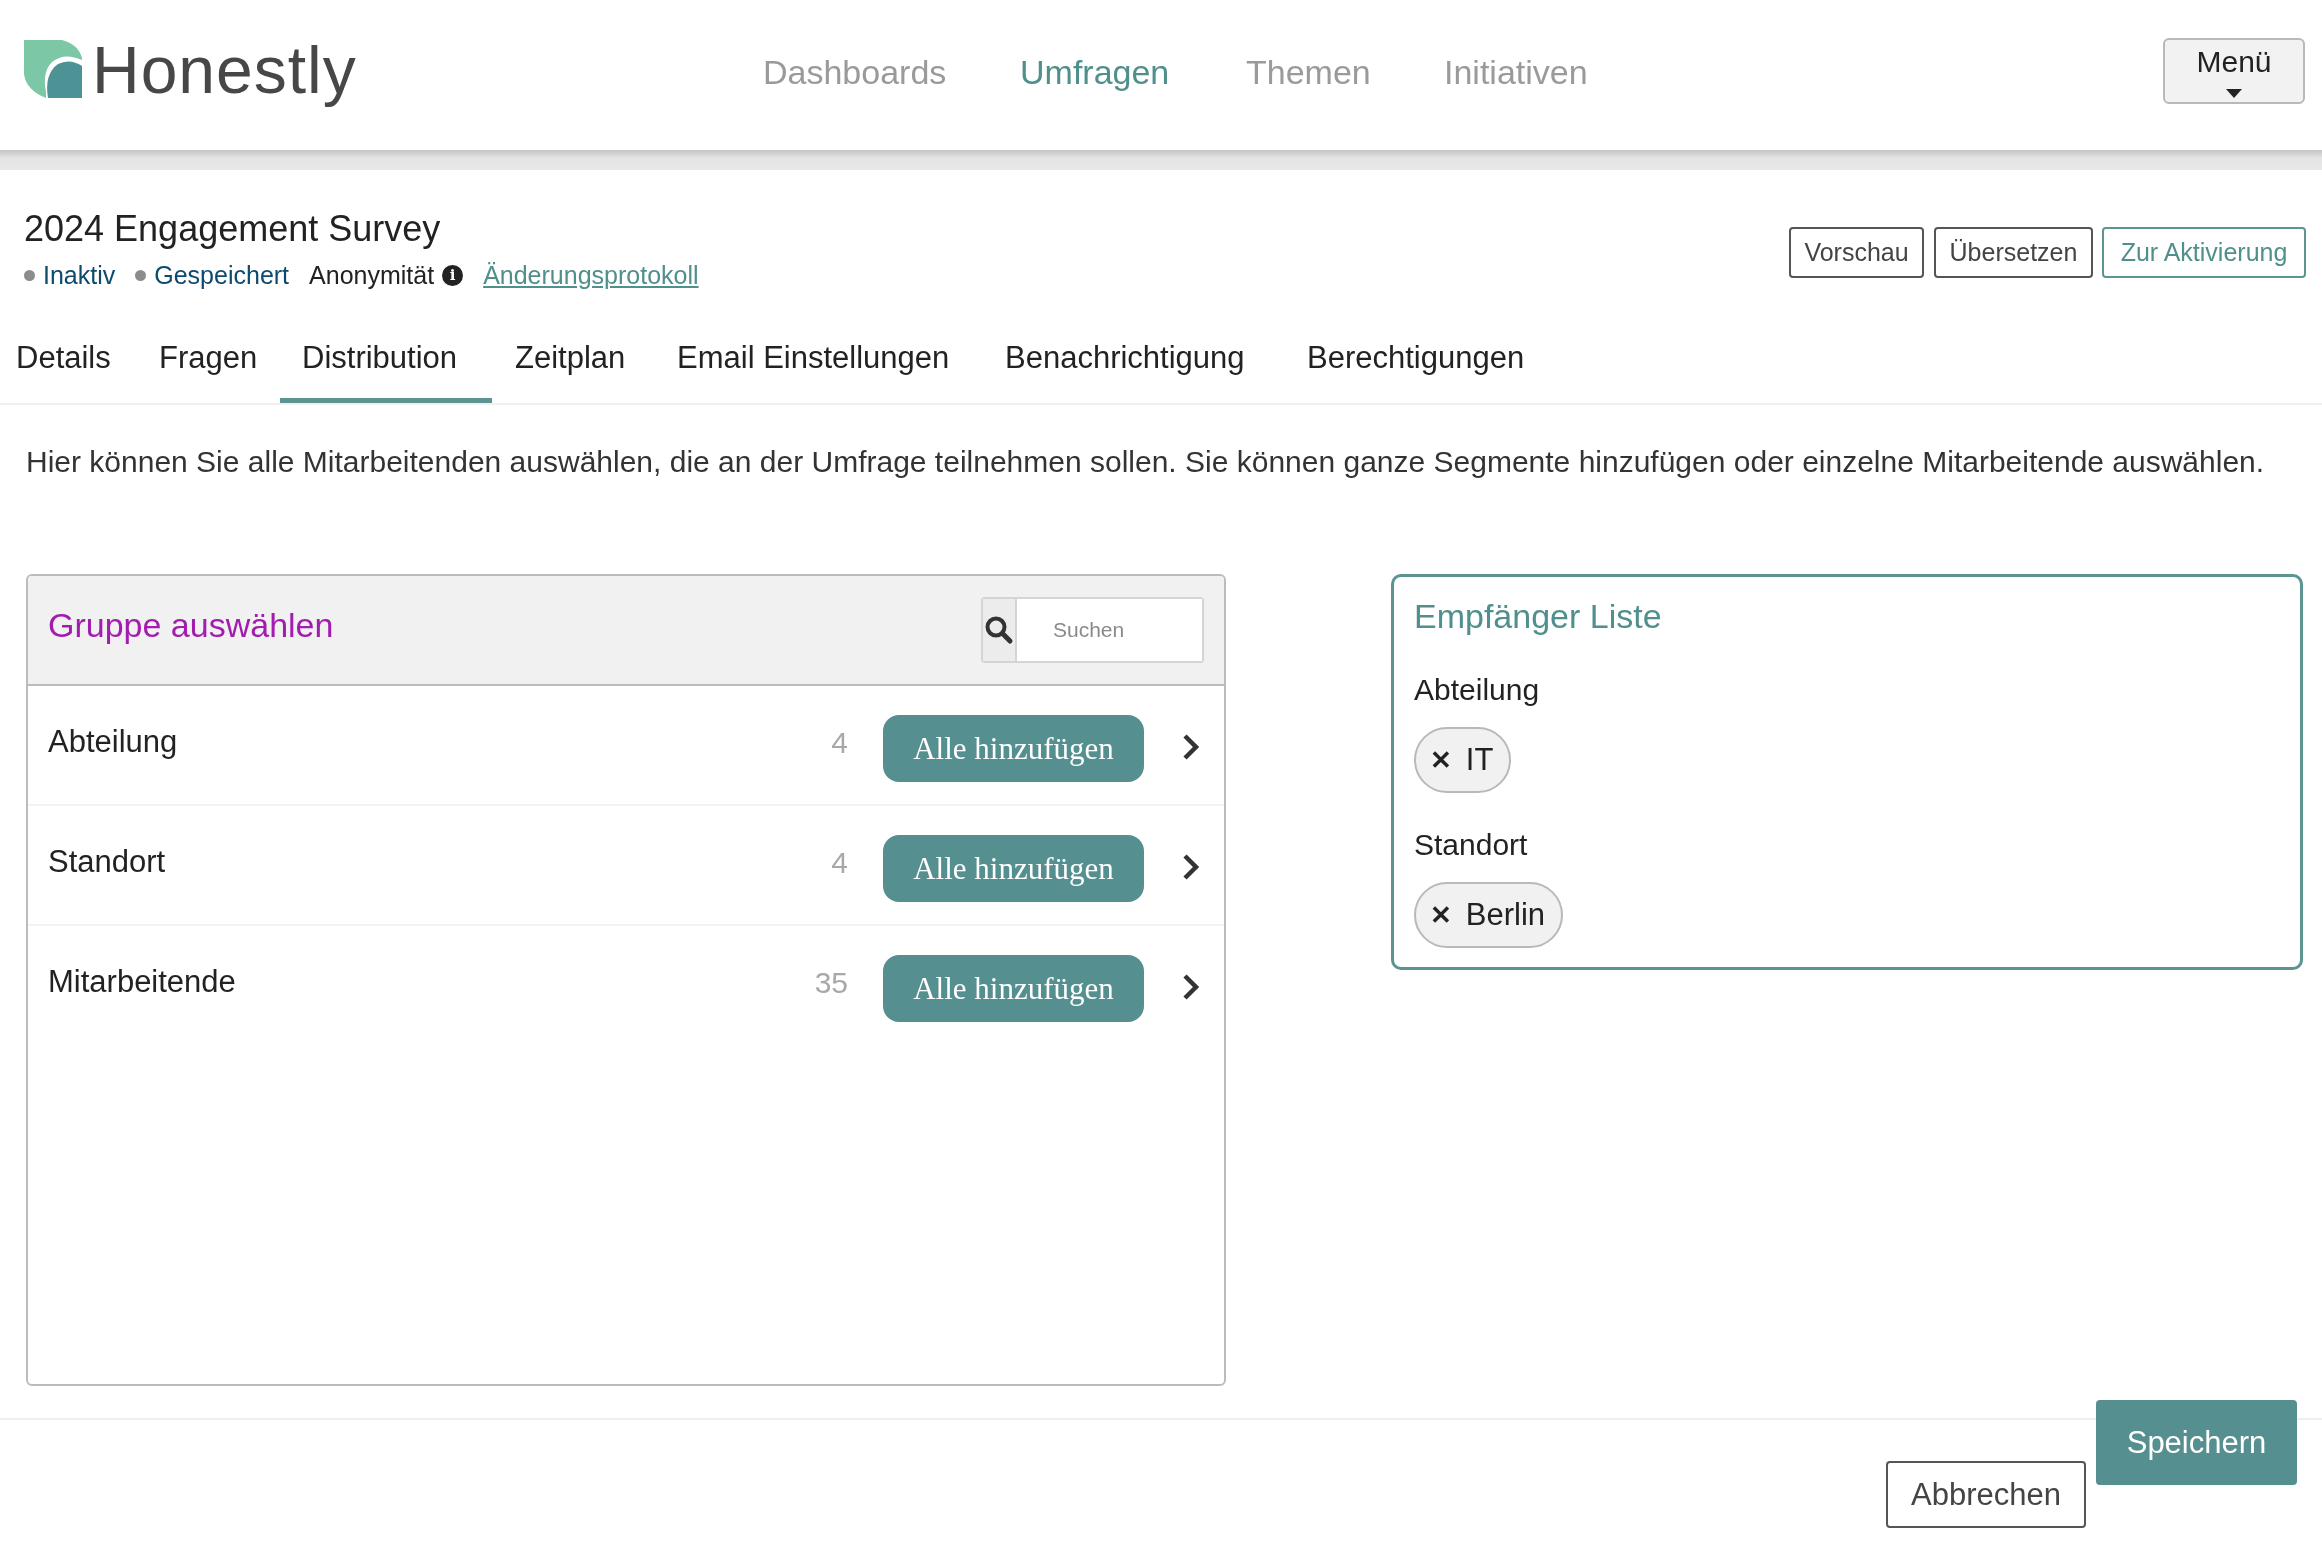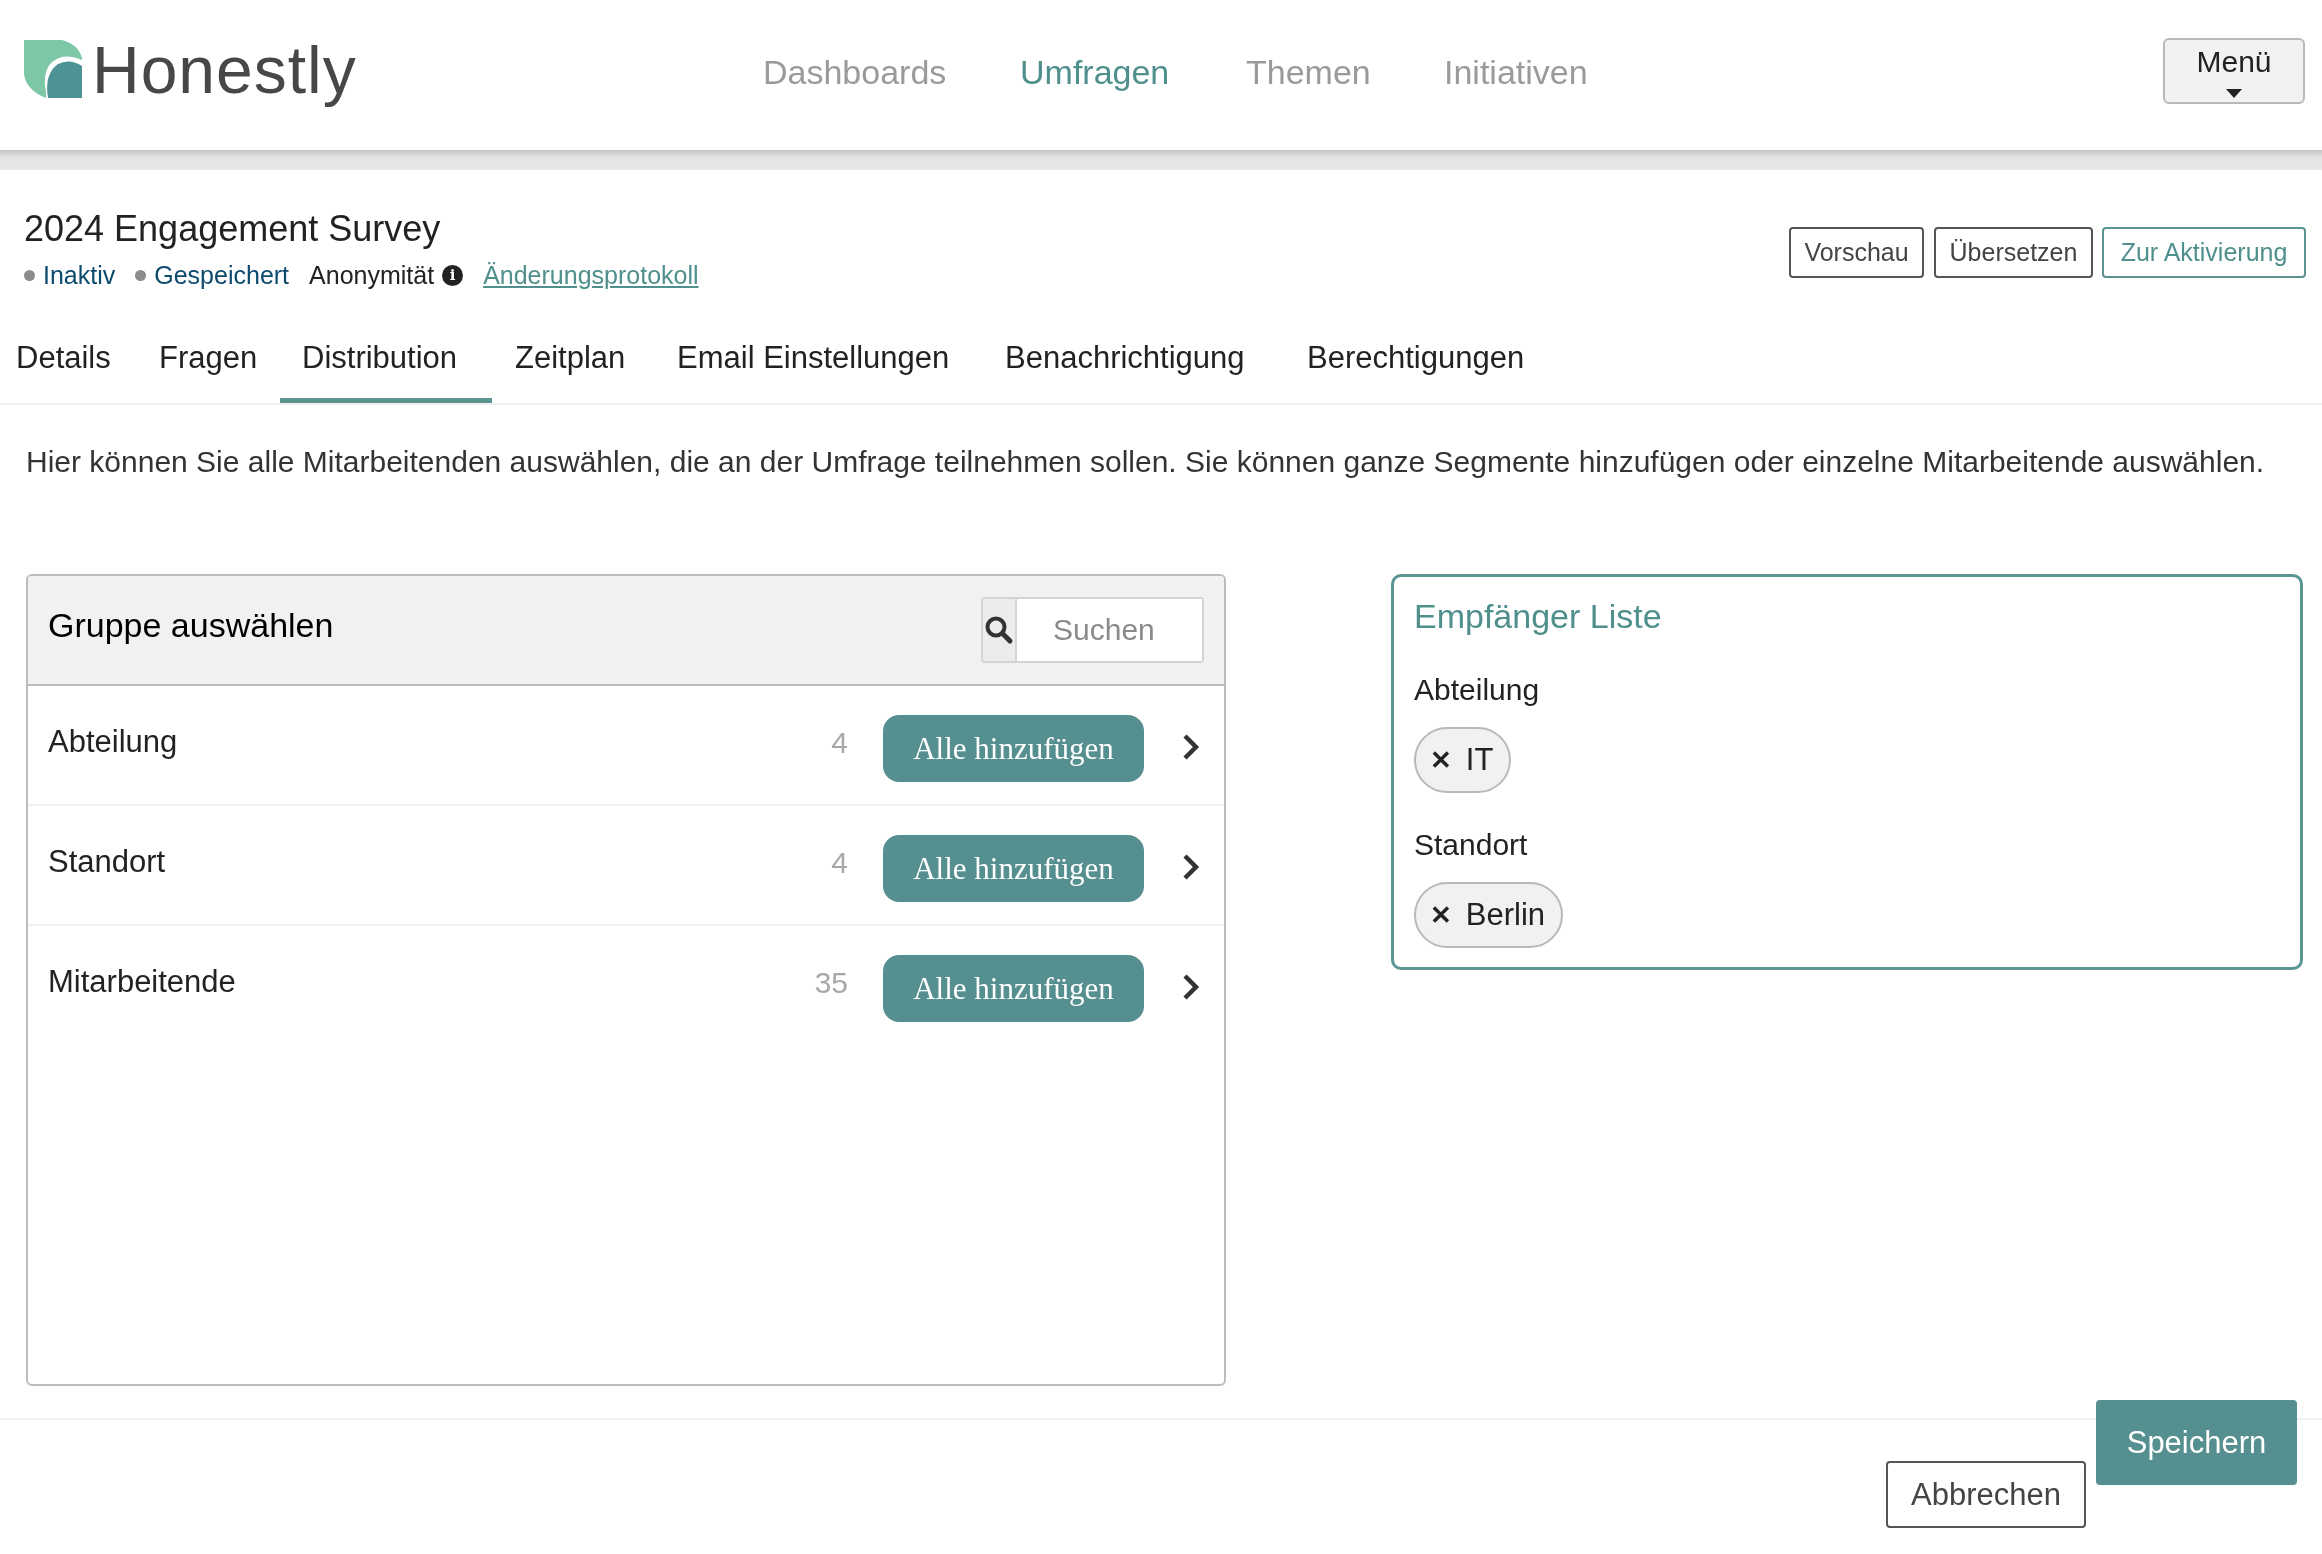--- a/index.html
+++ b/index.html
@@ -36,24 +36,24 @@
   
   .tabs { position: absolute; left: 0; top: 330px; width: 2322px; height: 75px; border-bottom: 2px solid #f0f0f0; }
   .tab { position: absolute; top: 0; height: 73px; font-size: 31px; color: #222; line-height: 56px; font-family: "Liberation Sans", sans-serif; padding: 0 22px; }
   .tab.active { border-bottom: 5px solid #5a9592; }
 
   .desc { position: absolute; left: 26px; top: 438px; width: 2290px; font-size: 30px; line-height: 48px; color: #333; font-family: "Liberation Sans", sans-serif; }
 
   
   .group-panel { position: absolute; left: 26px; top: 574px; width: 1200px; height: 812px; border: 2px solid #bcbcbc; border-radius: 6px; overflow: hidden; }
   .group-head { height: 110px; background: #f1f1f1; border-bottom: 2px solid #bcbcbc; position: relative; }
-  .group-title { position: absolute; left: 20px; top: 30px; font-size: 34px; color: #000000; font-family: "Liberation Sans", sans-serif; }
+  .group-title { position: absolute; left: 20px; top: 30px; font-size: 34px; color: #a21caf; font-family: "Liberation Sans", sans-serif; }
   .search { position: absolute; left: 953px; top: 21px; width: 223px; height: 66px; border: 2px solid #d4d4d4; border-radius: 4px; display: flex; background: #fff; }
   .search-icon-box { width: 63px; height: 100%; background: #ececec; border-right: 2px solid #d4d4d4; display: flex; align-items: center; justify-content: center; }
-  .search input { border: none; outline: none; width: 150px; font-size: 30px; padding-left: 1px; color: #333; background: #fff; font-family: "Liberation Sans", sans-serif; margin-left: 35px; }
+  .search input { border: none; outline: none; width: 150px; font-size: 21px; padding-left: 1px; color: #333; background: #fff; font-family: "Liberation Sans", sans-serif; margin-left: 35px; }
   .search input::placeholder { color: #8a8a8a; }
   .group-row { height: 120px; border-bottom: 2px solid #f2f2f2; position: relative; }
   .row-label { position: absolute; left: 20px; top: 38px; font-size: 31px; color: #222; font-family: "Liberation Sans", sans-serif; }
   .row-count { position: absolute; right: 376px; top: 40px; font-size: 30px; color: #a8a8a8; font-family: "Liberation Sans", sans-serif; }
   .add-all { position: absolute; left: 855px; top: 29px; width: 261px; height: 67px; background: #568f8f; color: #ffffff; border: none; border-radius: 16px; font-size: 31px; font-family: Liberation Serif, serif; }
   .chev { position: absolute; left: 1152px; top: 46px; width: 22px; height: 30px; }
 
   
   .recip-panel { position: absolute; left: 1391px; top: 574px; width: 912px; height: 396px; border: 3px solid #5a9592; border-radius: 10px; }
   .recip-title { position: absolute; left: 20px; top: 20px; font-size: 34px; color: #4f8f8c; font-family: "Liberation Sans", sans-serif; }

